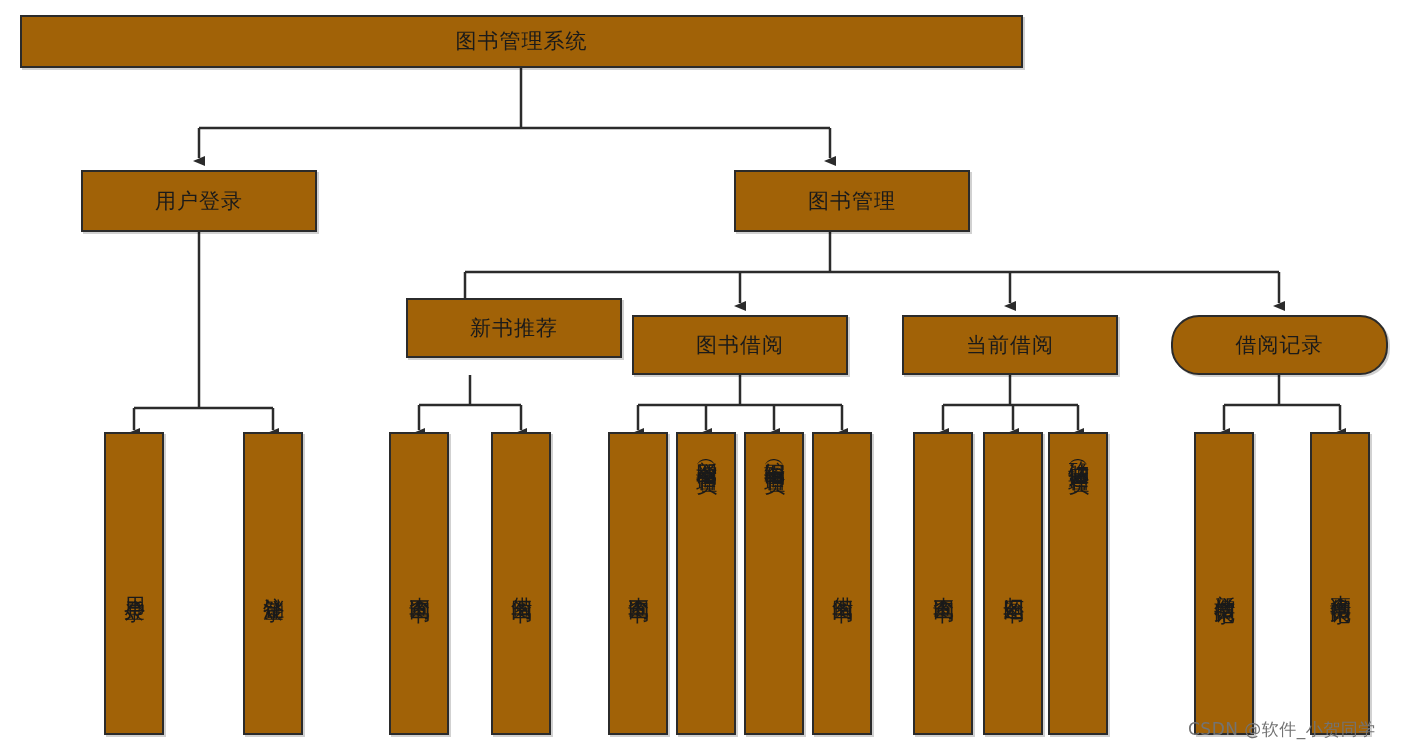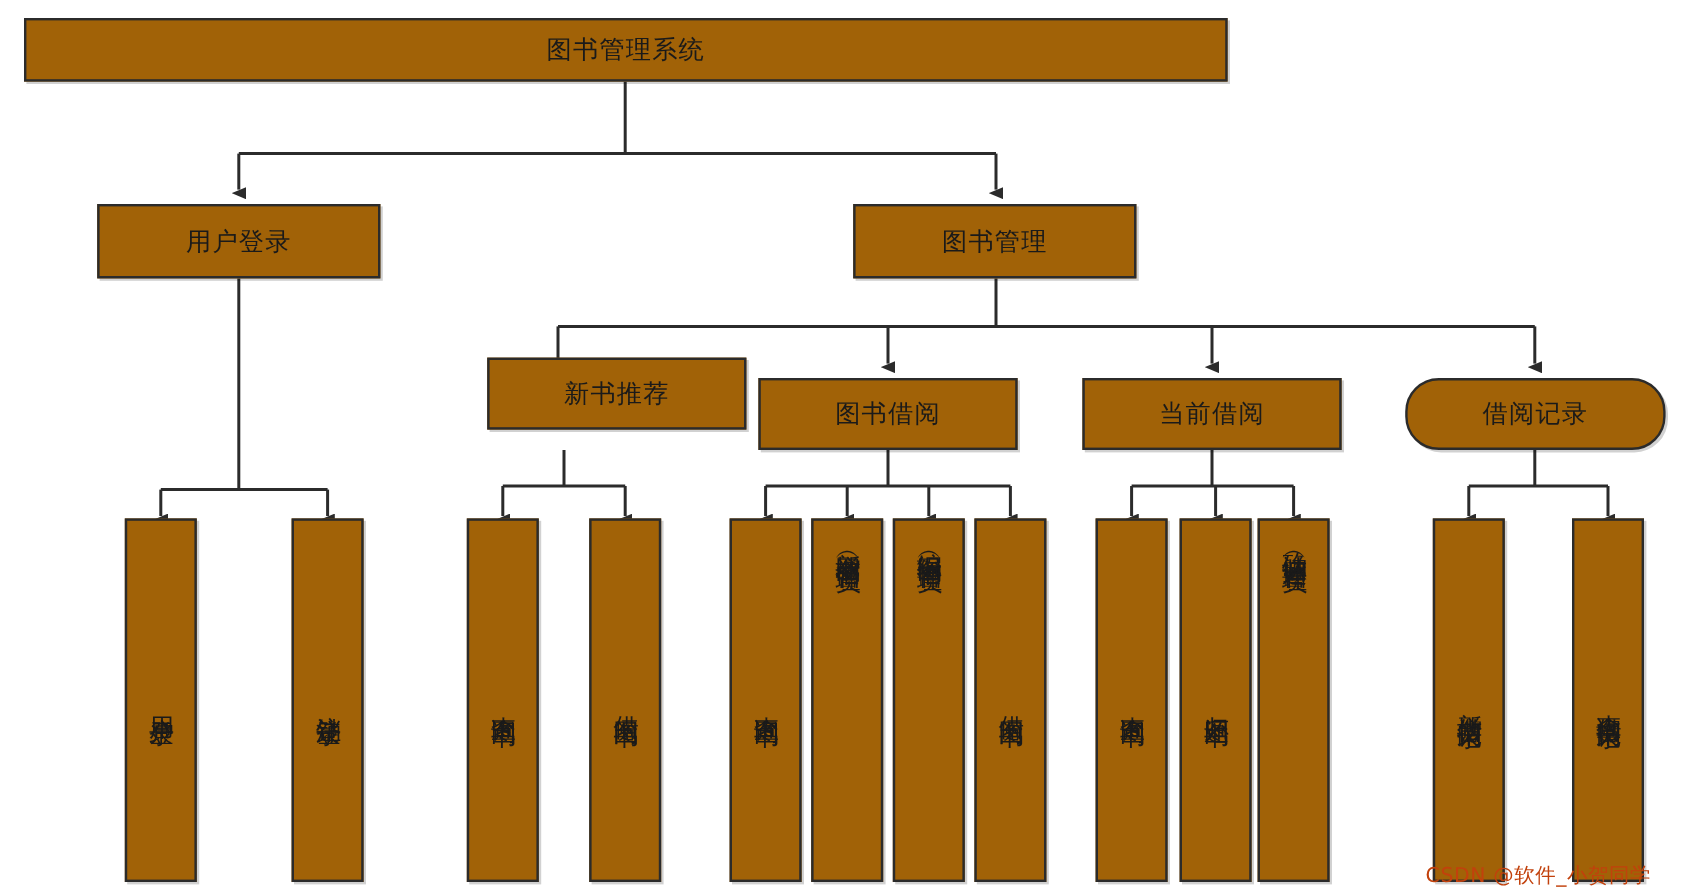--- a/index.html
+++ b/index.html
@@ -62,21 +62,21 @@
   }
   .node-box.v-node.v-center {
     align-items: center;
     padding-top: 0;
   }
   #watermark {
     position: absolute;
     left: 1188px;
     top: 718px;
     font-size: 17px;
-    color: #c2410c;
+    color: #737373;
     white-space: nowrap;
     letter-spacing: 0.5px;
     pointer-events: none;
   }
 </style>
 </head>
 <body>
 
 <div id="diagram-root">
 
@@ -132,21 +132,21 @@
   </svg>
 
   <div class="node-box h-node" style="left:20px; top:15px; width:1003px; height:53px;">
     <span class="node-label">图书管理系统</span>
   </div>
 
   <div class="node-box h-node" style="left:81px; top:170px; width:236px; height:62px;">
     <span class="node-label">用户登录</span>
   </div>
 
-  <div class="node-box h-node" style="left:711px; top:170px; width:236px; height:62px;">
+  <div class="node-box h-node" style="left:734px; top:170px; width:236px; height:62px;">
     <span class="node-label">图书管理</span>
   </div>
 
   <div class="node-box h-node" style="left:362px; top:298px; width:216px; height:60px;margin-left:44px;">
     <span class="node-label">新书推荐</span>
   </div>
 
   <div class="node-box h-node" style="left:902px; top:315px; width:216px; height:60px;">
     <span class="node-label">当前借阅</span>
   </div>

